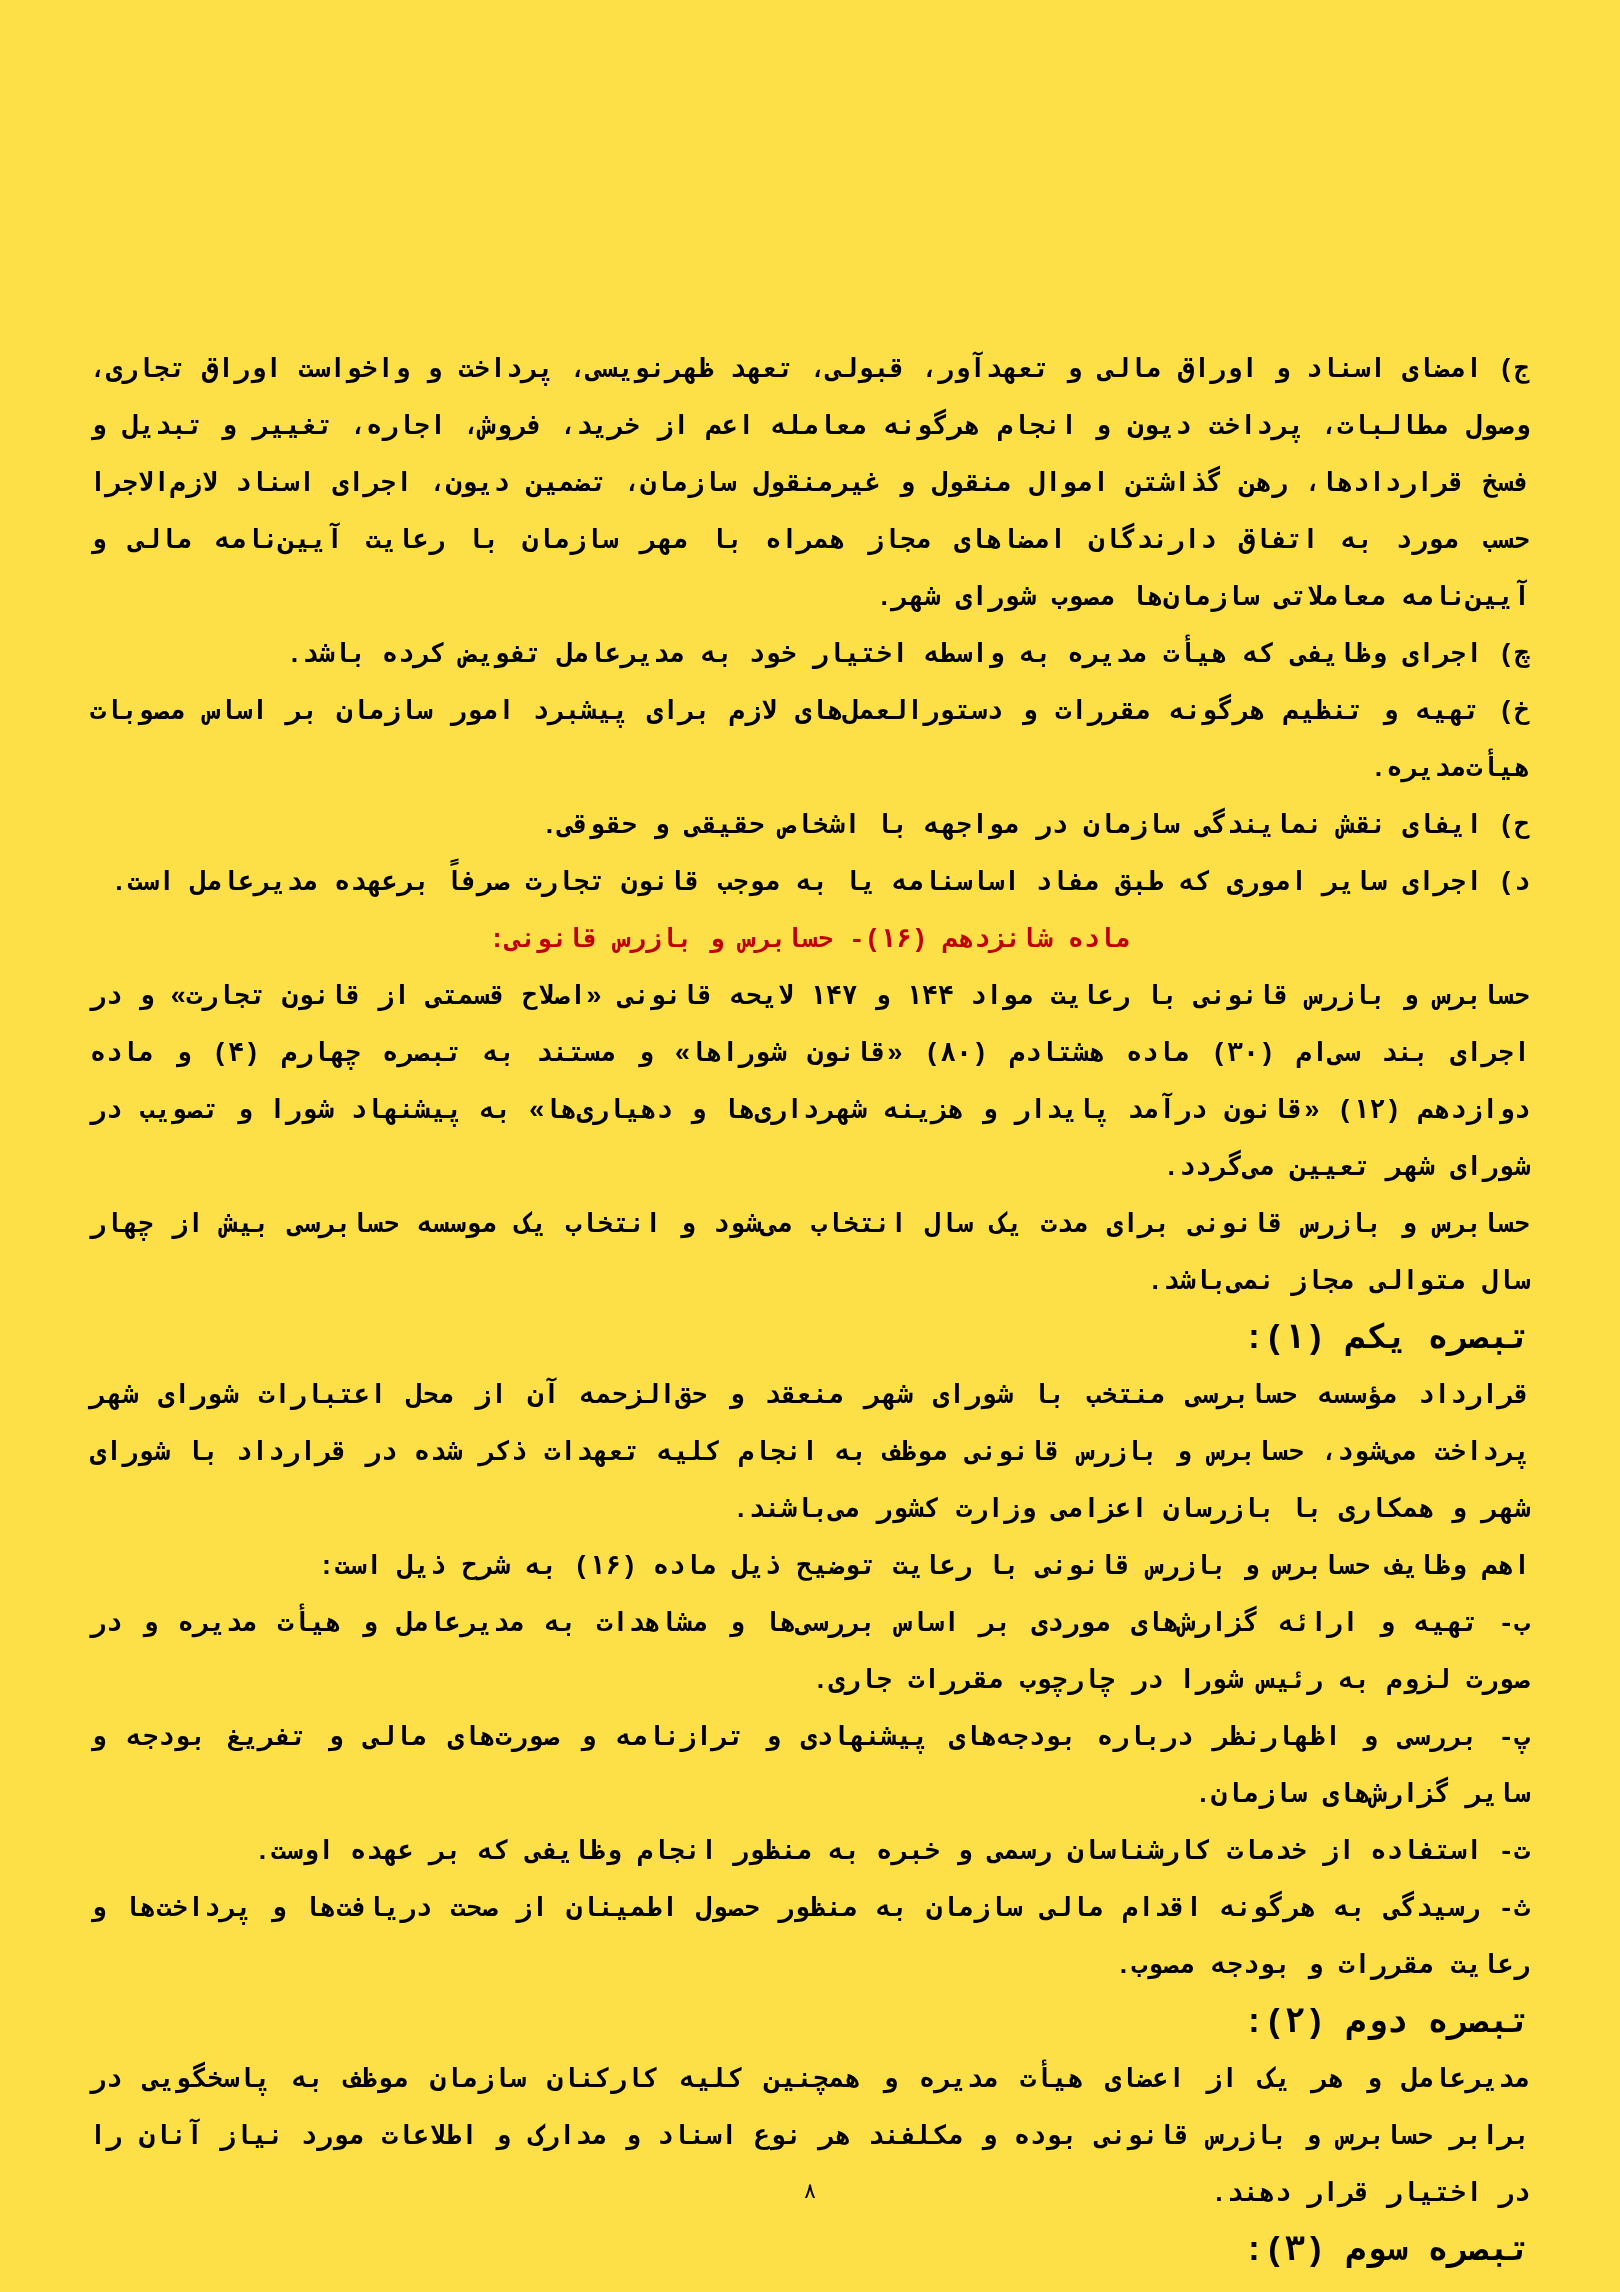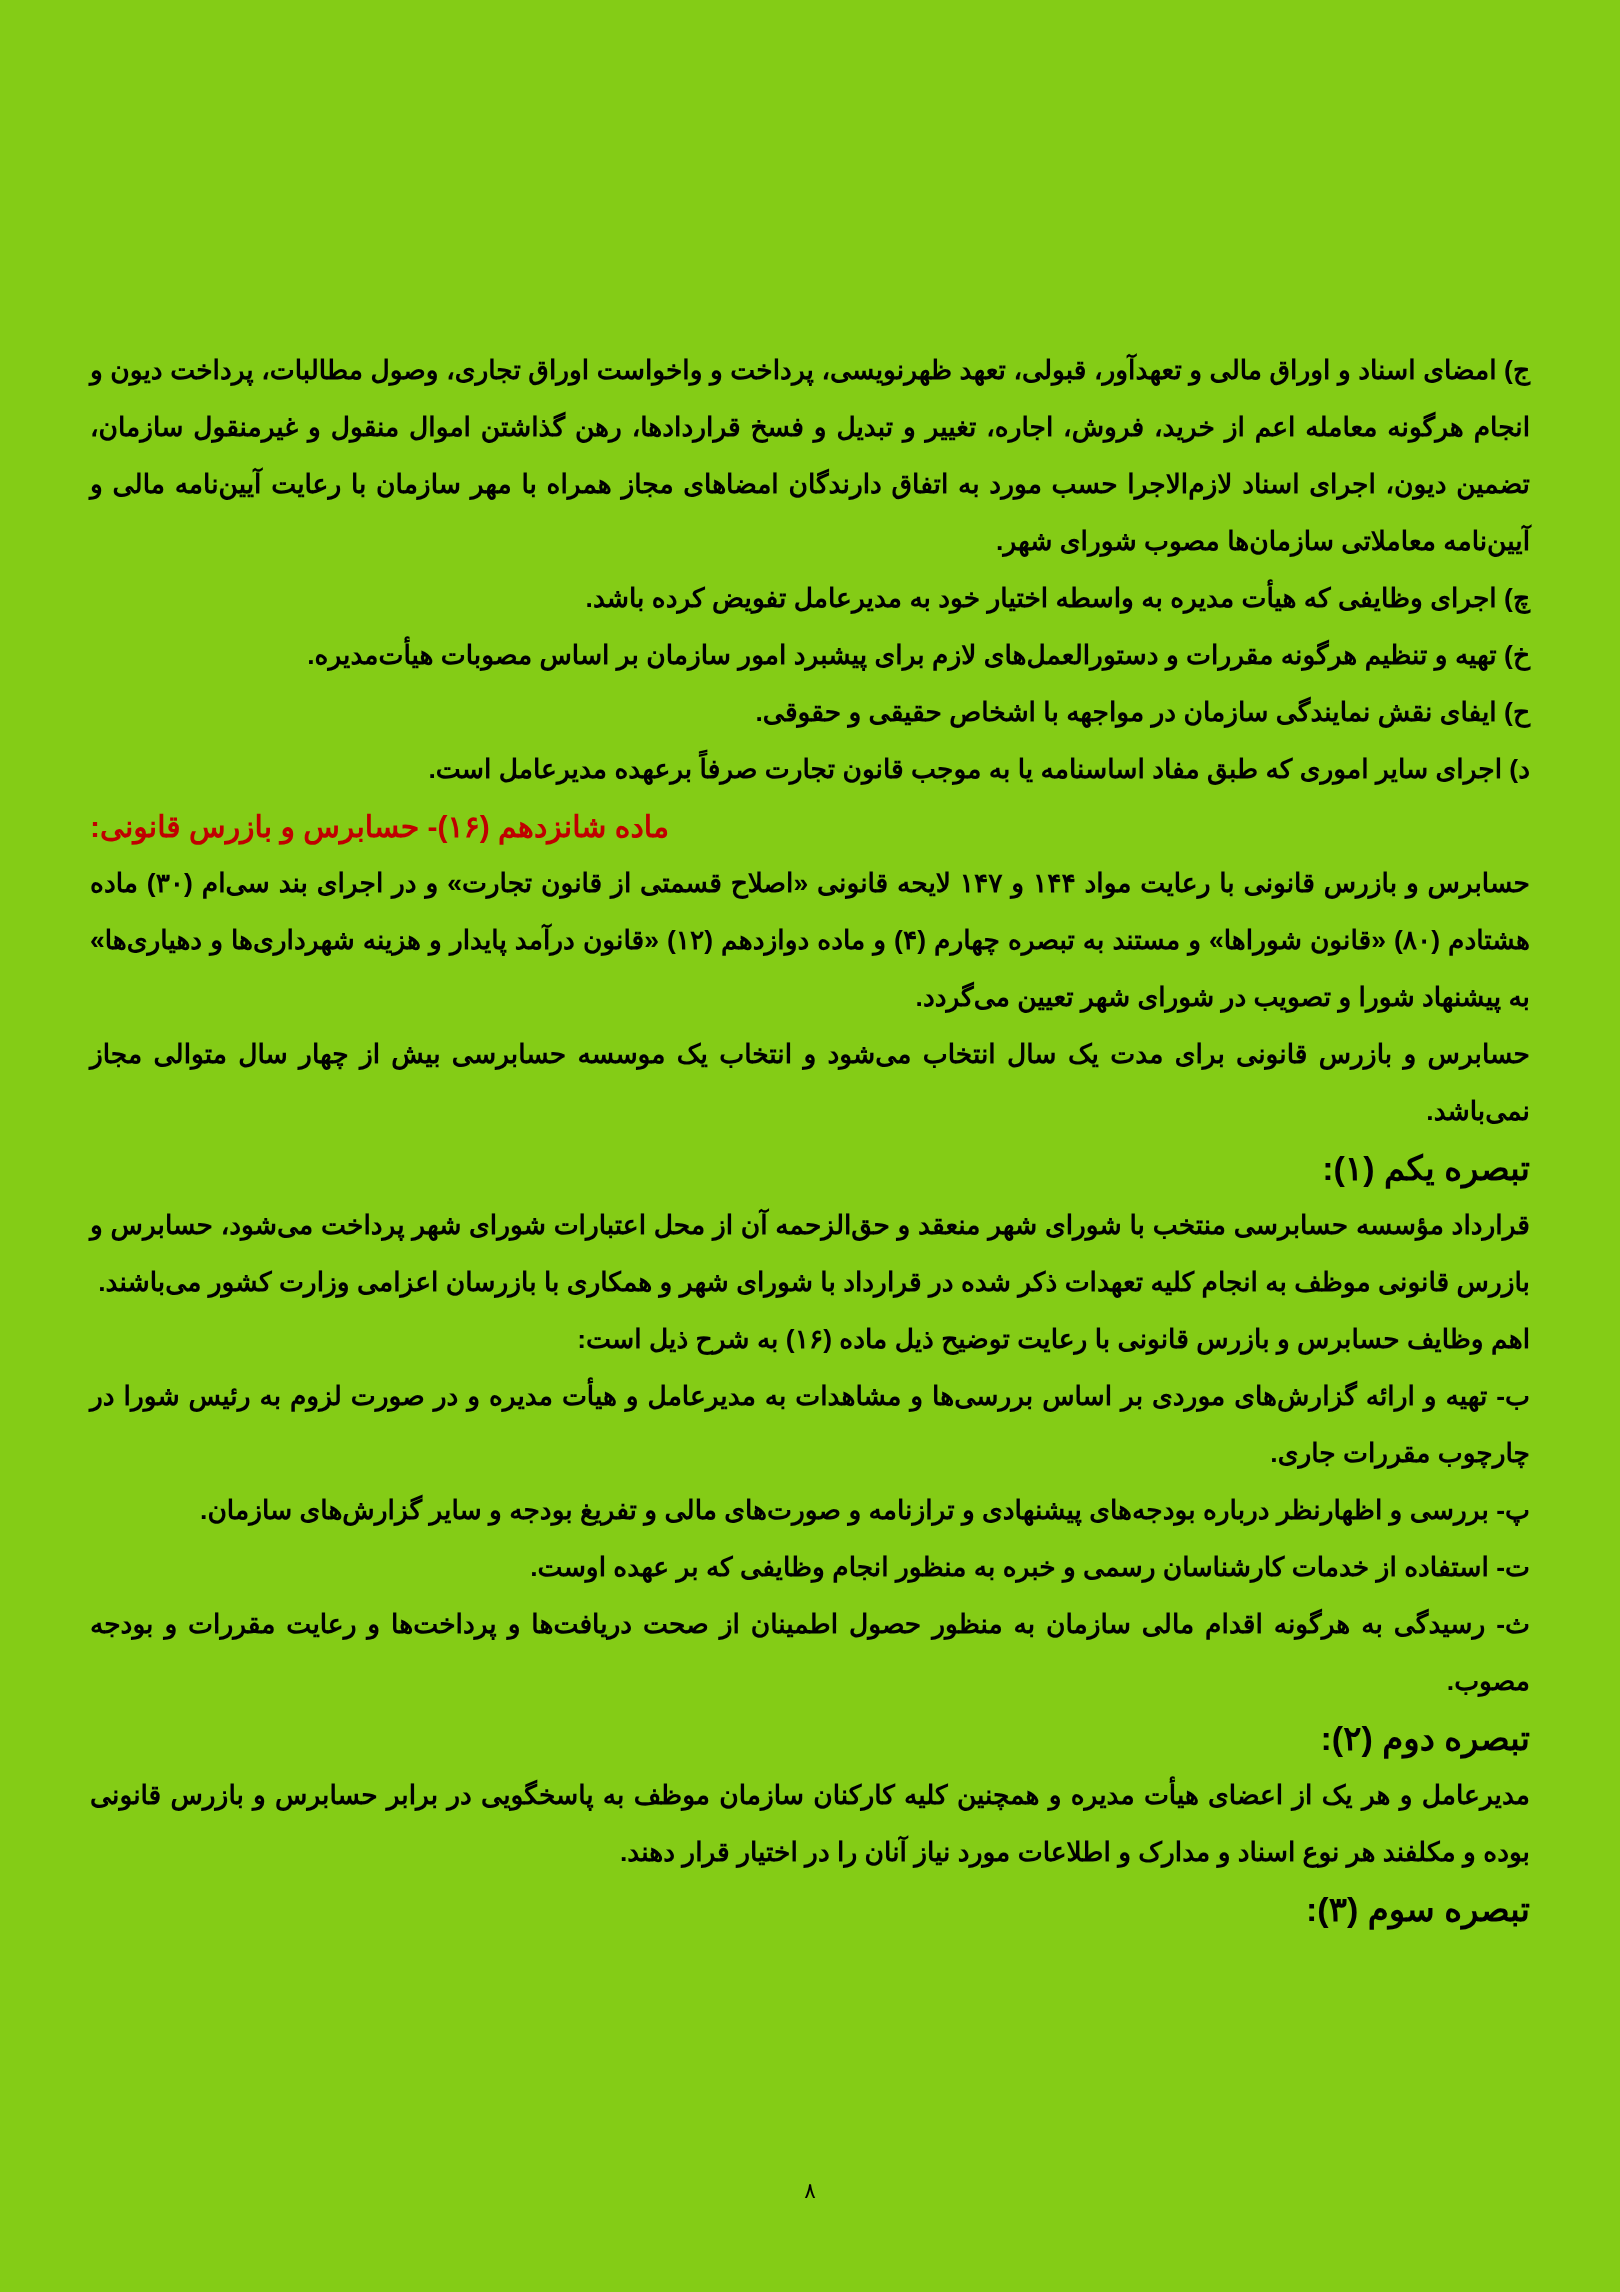--- a/index.html
+++ b/index.html
@@ -5,23 +5,23 @@
   html, body {
     margin: 0;
     padding: 0;
     background: #888;
   }
   .page {
     position: relative;
     width: 1620px;
     height: 2293px;
     margin: 0 auto;
-    background: #84cc16;
+    background: #fde047;
     direction: rtl;
-    font-family: Liberation Sans, sans-serif;
+    font-family: Liberation Mono, monospace;
     color: #000000;
     overflow: hidden;
   }
   .content {
     padding: 342px 90px 0 90px;
   }
   .content p {
     margin: 0;
   }
   p.body {
@@ -32,24 +32,24 @@
     text-justify: inter-word;
   }
   p.sub {
     font-size: 34px;
     font-weight: 800;
     line-height: 57px;
     text-align: right;
   }
   p.article-heading {
     color: var(--accent, #c00000);
-    font-size: 30px;
+    font-size: 26px;
     font-weight: 800;
     line-height: 57px;
-    text-align: left;
+    text-align: center;
   }
   .page-num {
     position: absolute;
     top: 2178px;
     left: 0;
     width: 100%;
     text-align: center;
     font-size: 21.6px;
     font-weight: 400;
     color: #000000;

